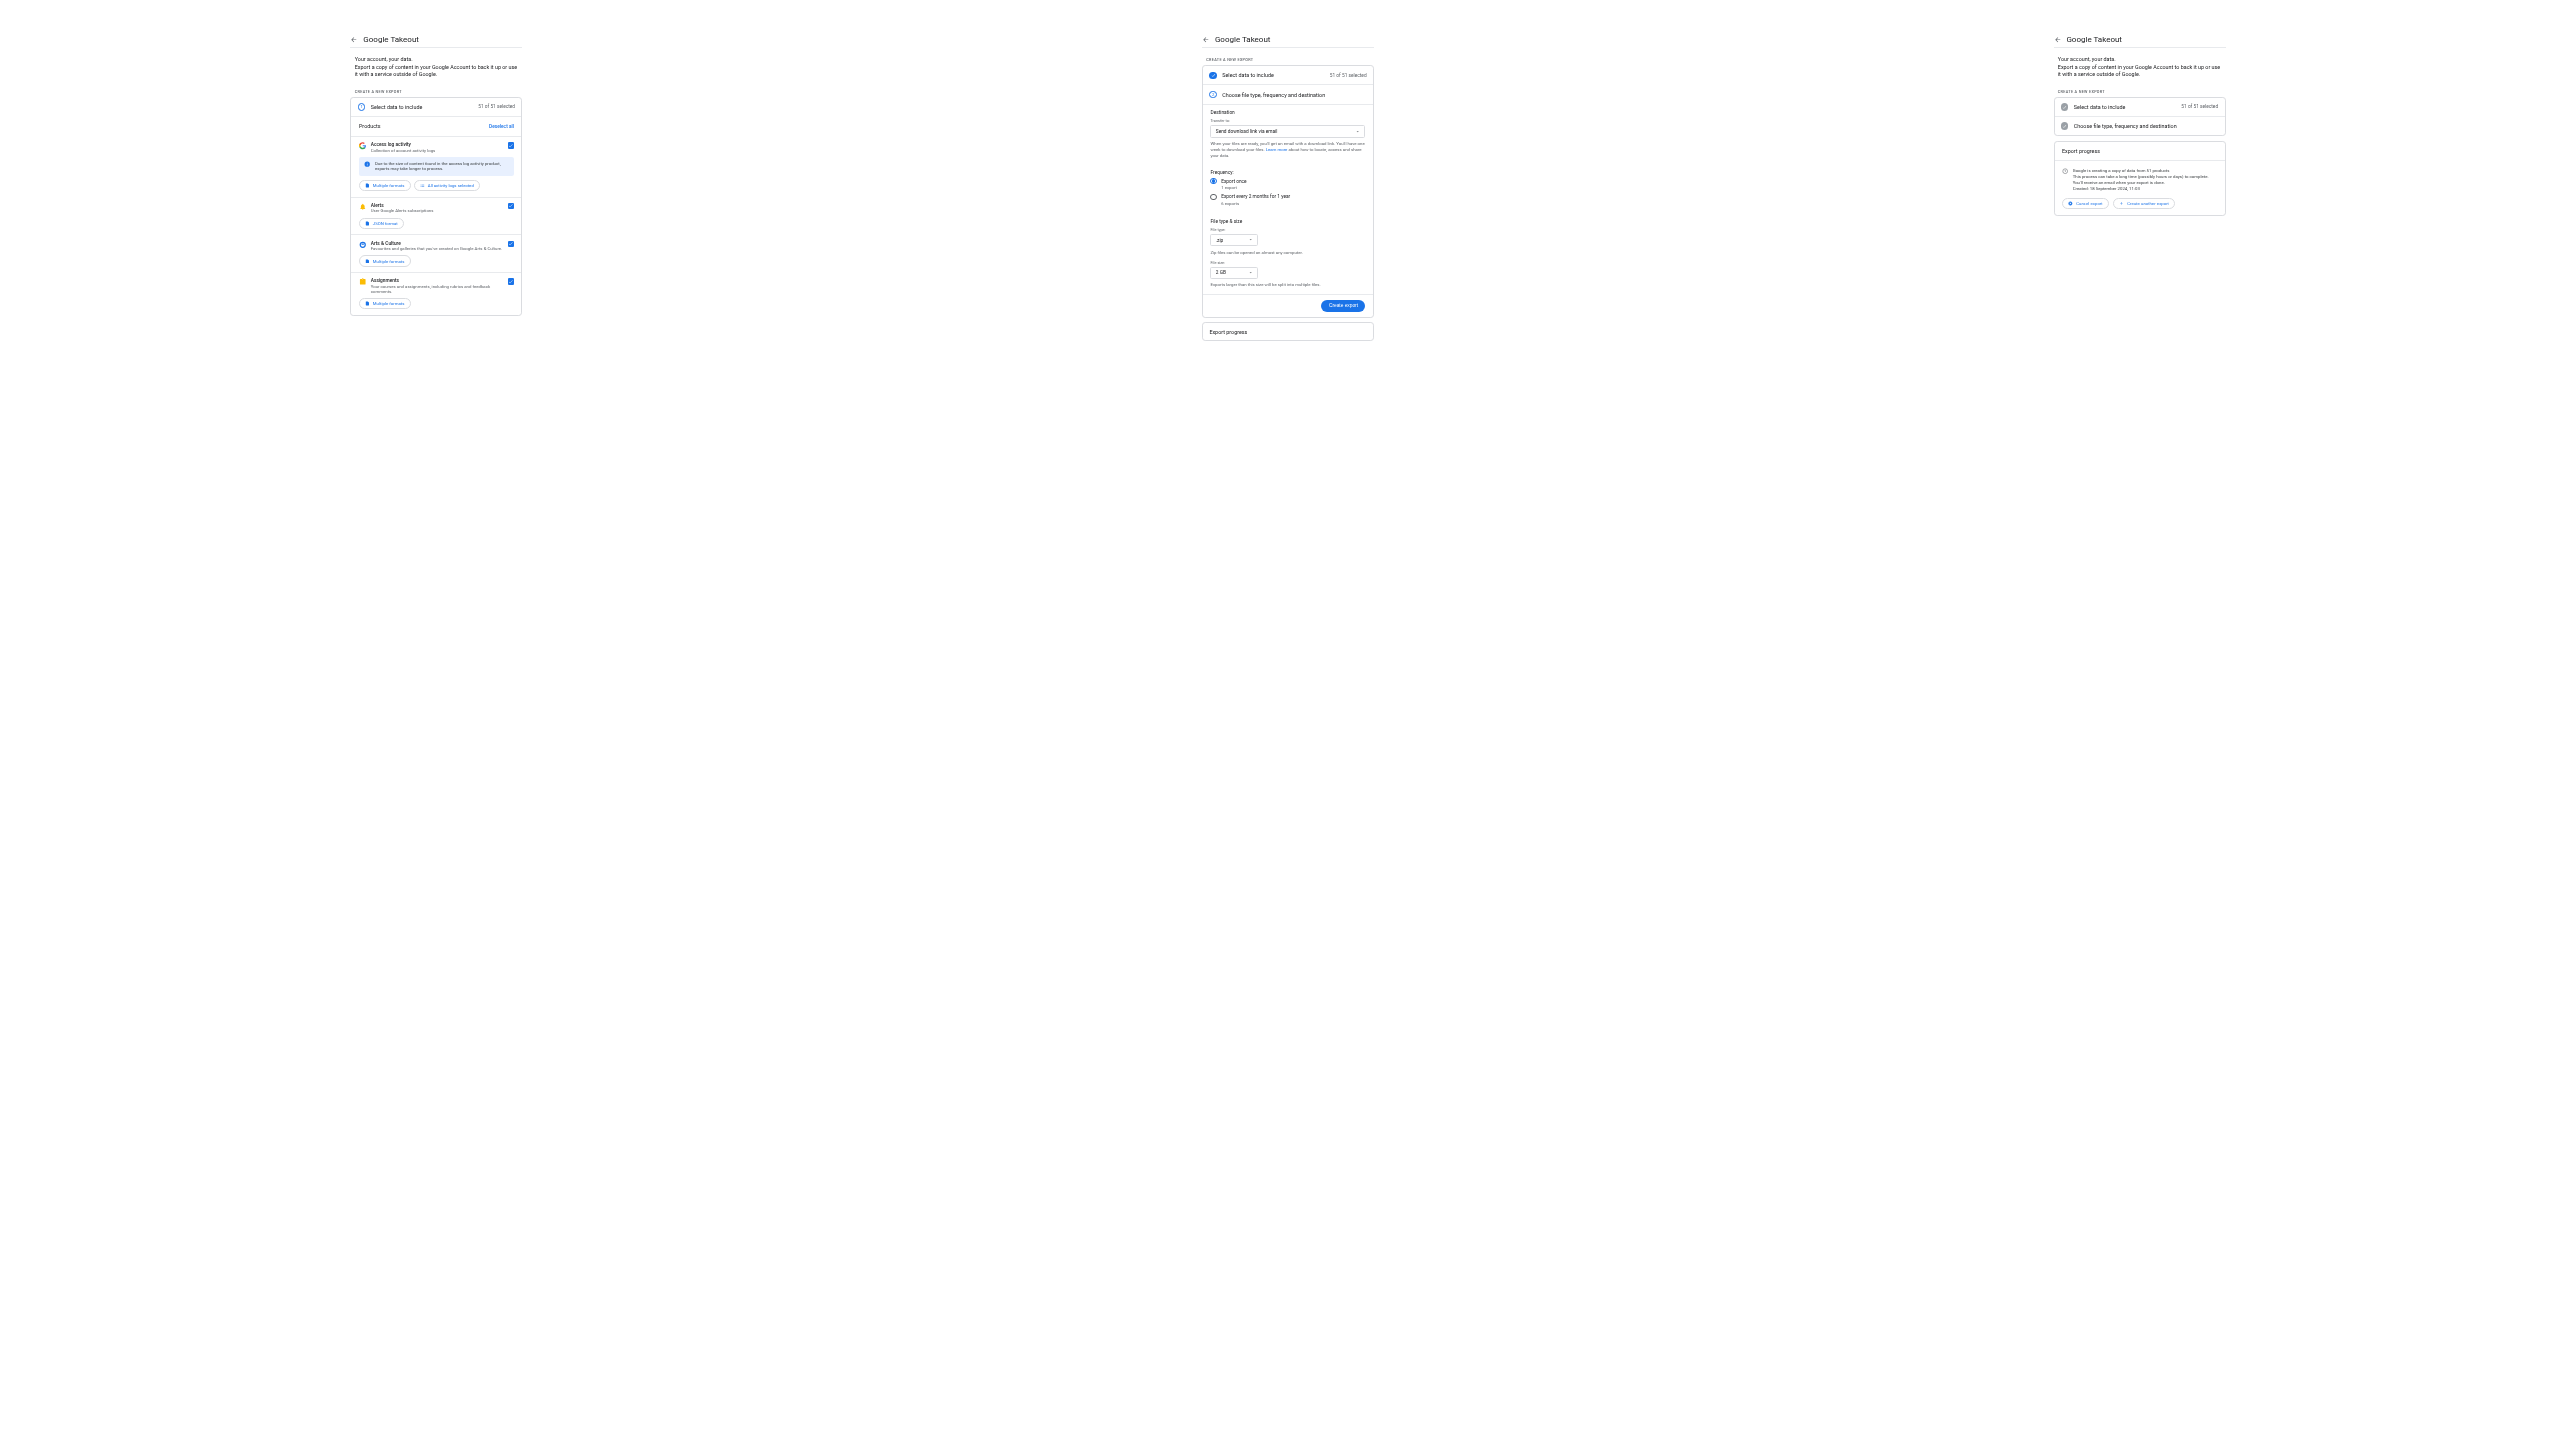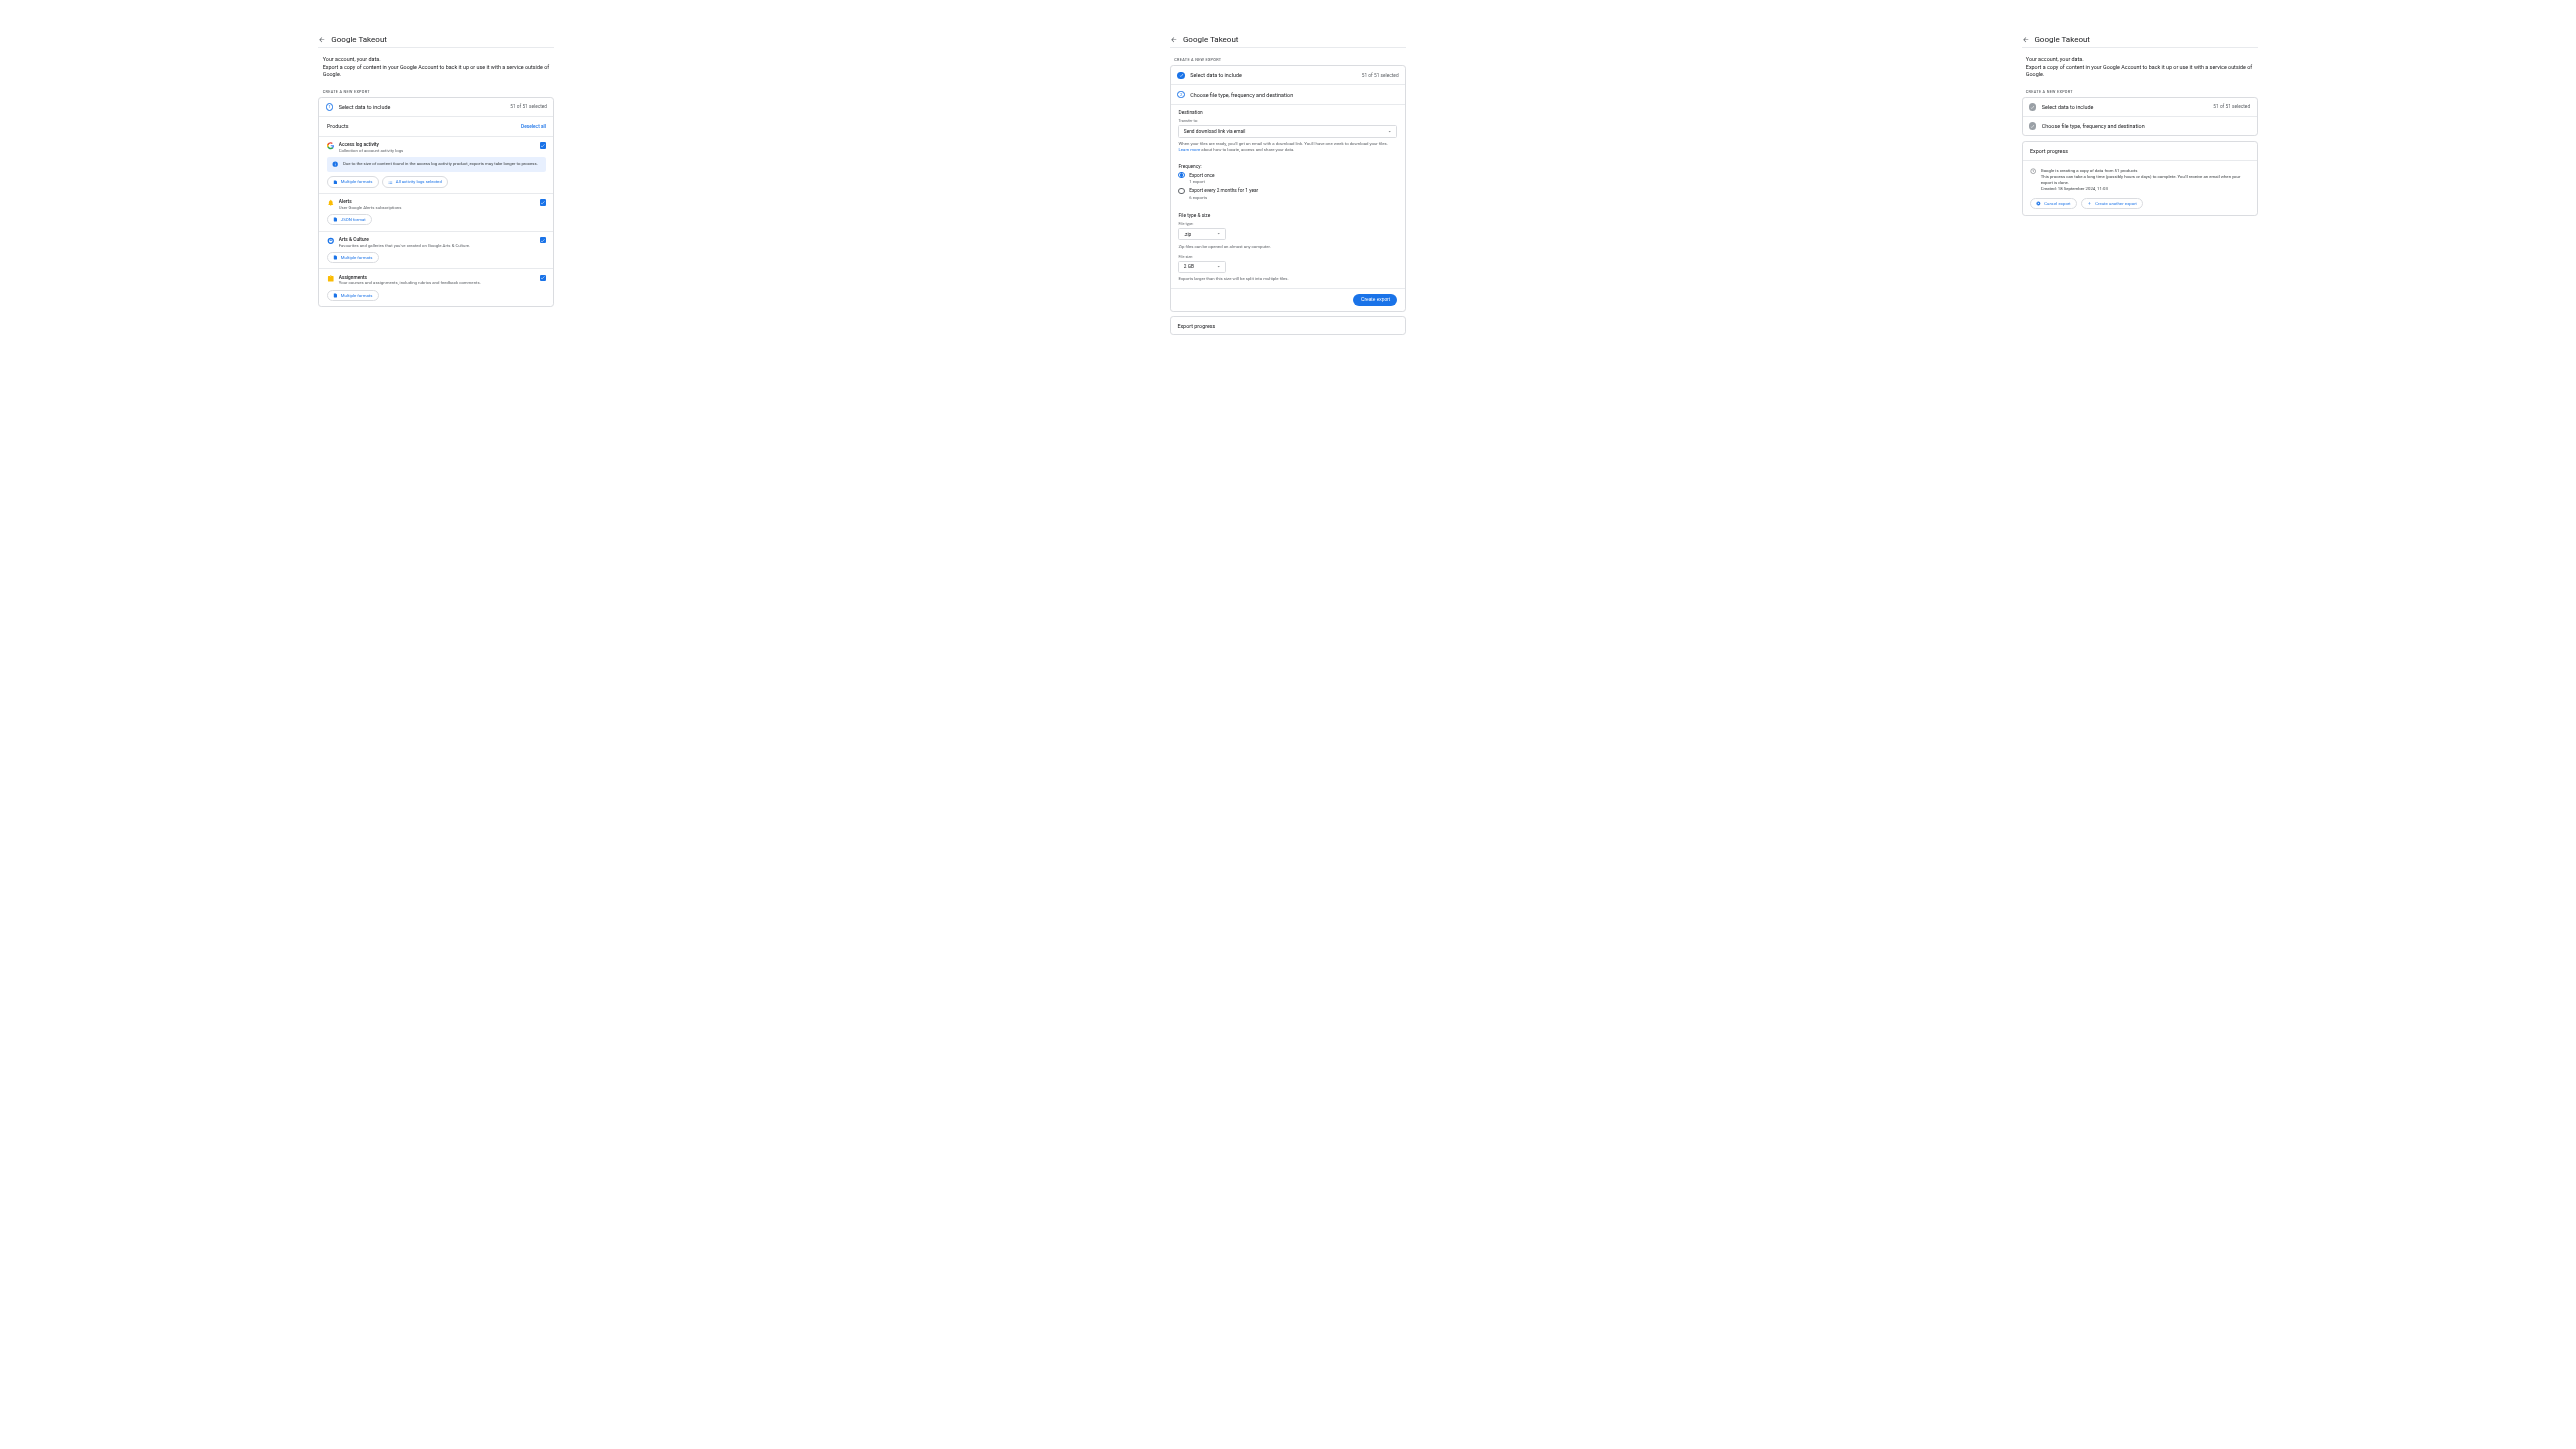--- a/index.html
+++ b/index.html
@@ -5,21 +5,21 @@
 * { box-sizing: border-box; margin: 0; padding: 0; }
 body {
   font-family: 'Google Sans', Roboto, Arial, sans-serif;
   font-size: 5.4px;
   color: #202124;
   background: #fff;
   display: flex;
   justify-content: space-around;
   padding: 32px 10.7px;
 }
-.panel { width: 236px; flex-shrink: 0; }
+.panel { width: 172px; flex-shrink: 0; }
 .header {
   display: flex;
   align-items: center;
   gap: 5.4px;
   padding: 3.2px 0;
   border-bottom: 0.5px solid #e8eaed;
   margin-bottom: 5.4px;
 }
 .back-arrow { width: 7.5px; height: 7.5px; cursor: pointer; color: #5f6368; }
 .page-title { font-size: 8px; font-weight: 400; }

